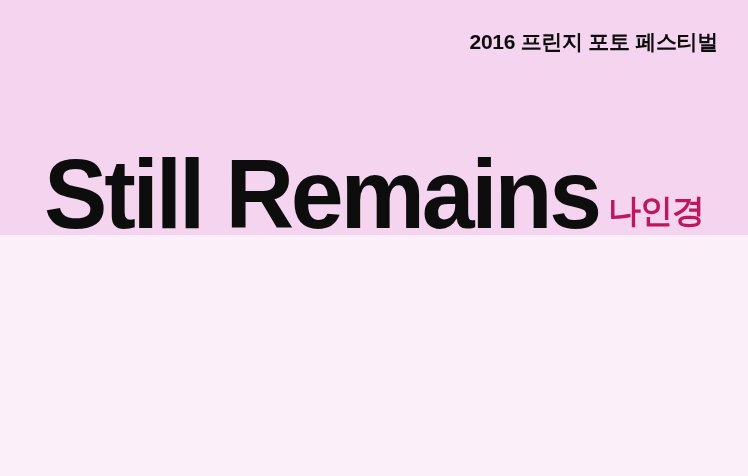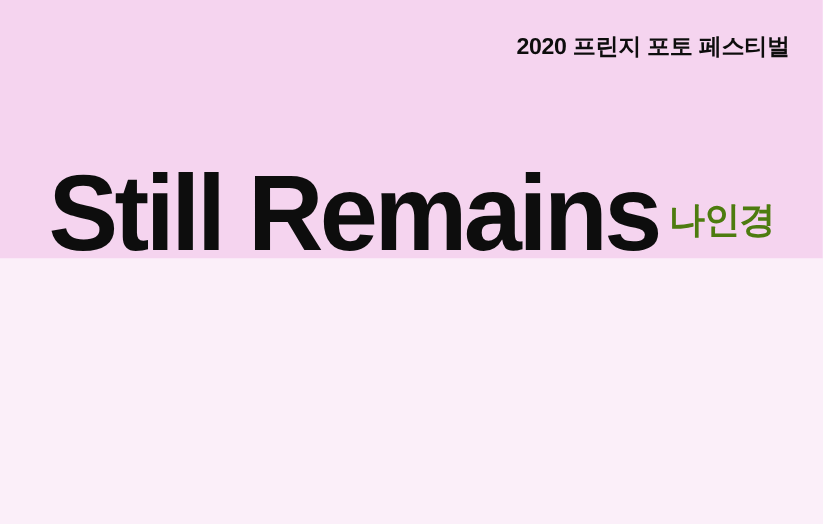--- a/index.html
+++ b/index.html
@@ -55,47 +55,47 @@
     letter-spacing: -3.2px;
     color: #0d0d0d;
     white-space: nowrap;
     transform: scaleY(1.03);
     transform-origin: left top;
   }
 
   .artist-name {
     position: absolute;
     right: 44px;
-    top: 180px;
+    top: 191px;
     font-size: 33px;
     line-height: 40px;
     font-weight: 700;
     letter-spacing: -1px;
-    color: #4d7c0f;
+    color: #be185d;
     white-space: nowrap;
     text-align: right;
   }
 
   
   .band-bottom {
     position: absolute;
     left: 0;
     top: 235px;
     width: 748px;
     height: 241px;
     background: #fbeff9;
   }
 </style>
 </head>
 <body>
 
 <div class="poster">
 
   <div class="band-top">
-    <div class="festival-line">2020 프린지 포토 페스티벌</div>
+    <div class="festival-line">2016 프린지 포토 페스티벌</div>
 
     <h1 class="title-main">Still Remains</h1>
 
     <div class="artist-name">나인경</div>
   </div>
 
   <div class="band-bottom">
 
     
 

